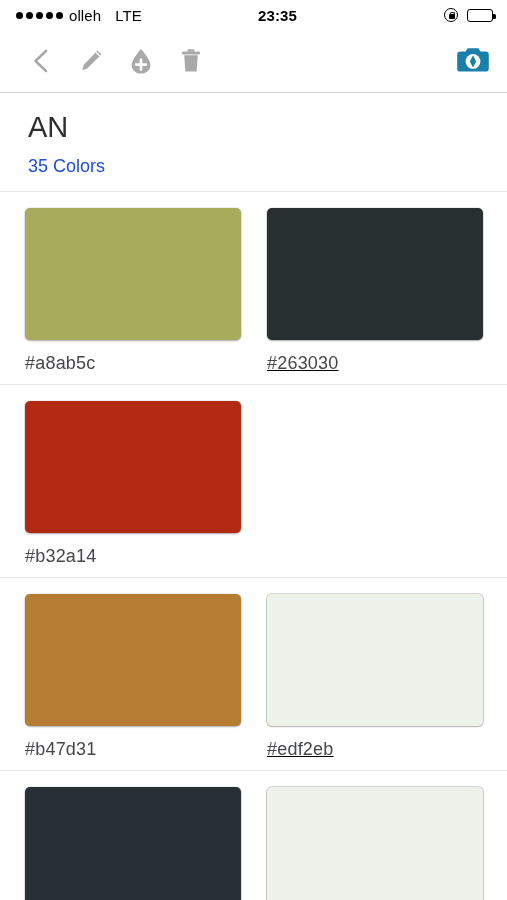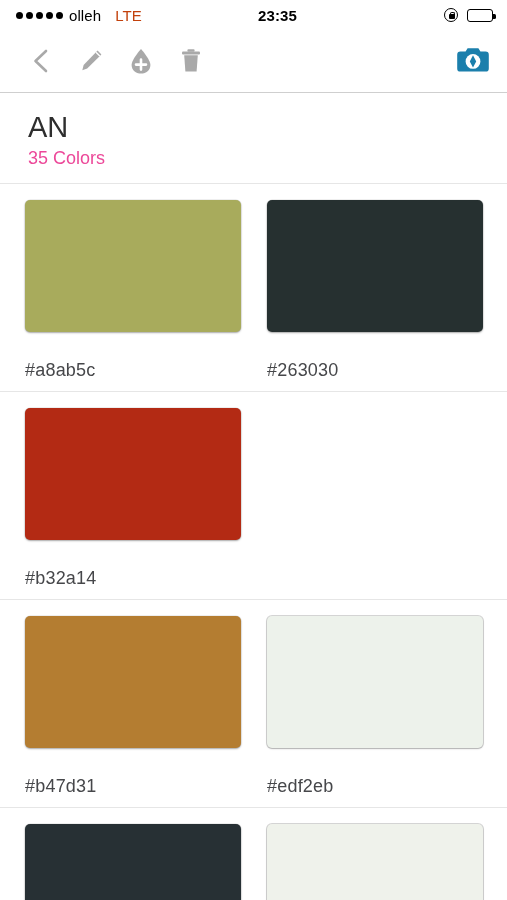--- a/index.html
+++ b/index.html
@@ -43,21 +43,21 @@
     margin-right: 6px;
   }
   .signal-dots i {
     display: block;
     width: 7px;
     height: 7px;
     border-radius: 50%;
     background: #000;
   }
   .carrier-name { font-size: 15px; color:#000; }
-  .network-type { font-size: 15px; color:#c2410c; margin-left: 14px; }
+  .network-type { font-size: 15px; color:#000000; margin-left: 14px; }
 
   .status-time {
     position: absolute;
     left: 0; right: 0;
     top: 0; bottom: 0;
     display: flex;
     align-items: center;
     justify-content: center;
     font-size: 15px;
     font-weight: bold;
@@ -149,51 +149,51 @@
     padding: 18px 0 14px 28px;
   }
   .palette-title {
     font-size: 29px;
     color: #2e2e2e;
     line-height: 1.15;
     font-weight: 400;
   }
   .palette-count {
     font-size: 18px;
-    color: #ec4899;
-    margin-top: 4px;
+    color: #1d4ed8;
+    margin-top: 12px;
     font-weight: 400;
   }
 
   
   .color-list {
     padding: 0 0 0 0;
   }
   .color-row {
     display: flex;
     padding: 0 0 0 25px;
     border-bottom: 1px solid #e6e6e6;
   }
   .color-row:first-child { border-top: 1px solid #e6e6e6; }
   .color-cell {
     width: 216px;
     padding: 16px 0 10px 0;
   }
-  .color-cell + .color-cell { margin-left: 26px; }
+  .color-cell + .color-cell { margin-left: 26px; text-decoration: underline; }
   .swatch {
     width: 216px;
     height: 132px;
     border-radius: 5px;
     box-shadow: 0 1px 2px rgba(0,0,0,0.30), 0 0 0 0.5px rgba(0,0,0,0.10);
   }
   .swatch.light {
     box-shadow: 0 1px 2px rgba(0,0,0,0.18), 0 0 0 1px rgba(0,0,0,0.16);
   }
   .swatch-label {
-    margin-top: 28px;
+    margin-top: 13px;
     font-size: 18px;
     color: #46474a;
     letter-spacing: 0.2px;
   }
 </style>
 </head>
 <body>
 
 <div id="app">
 

